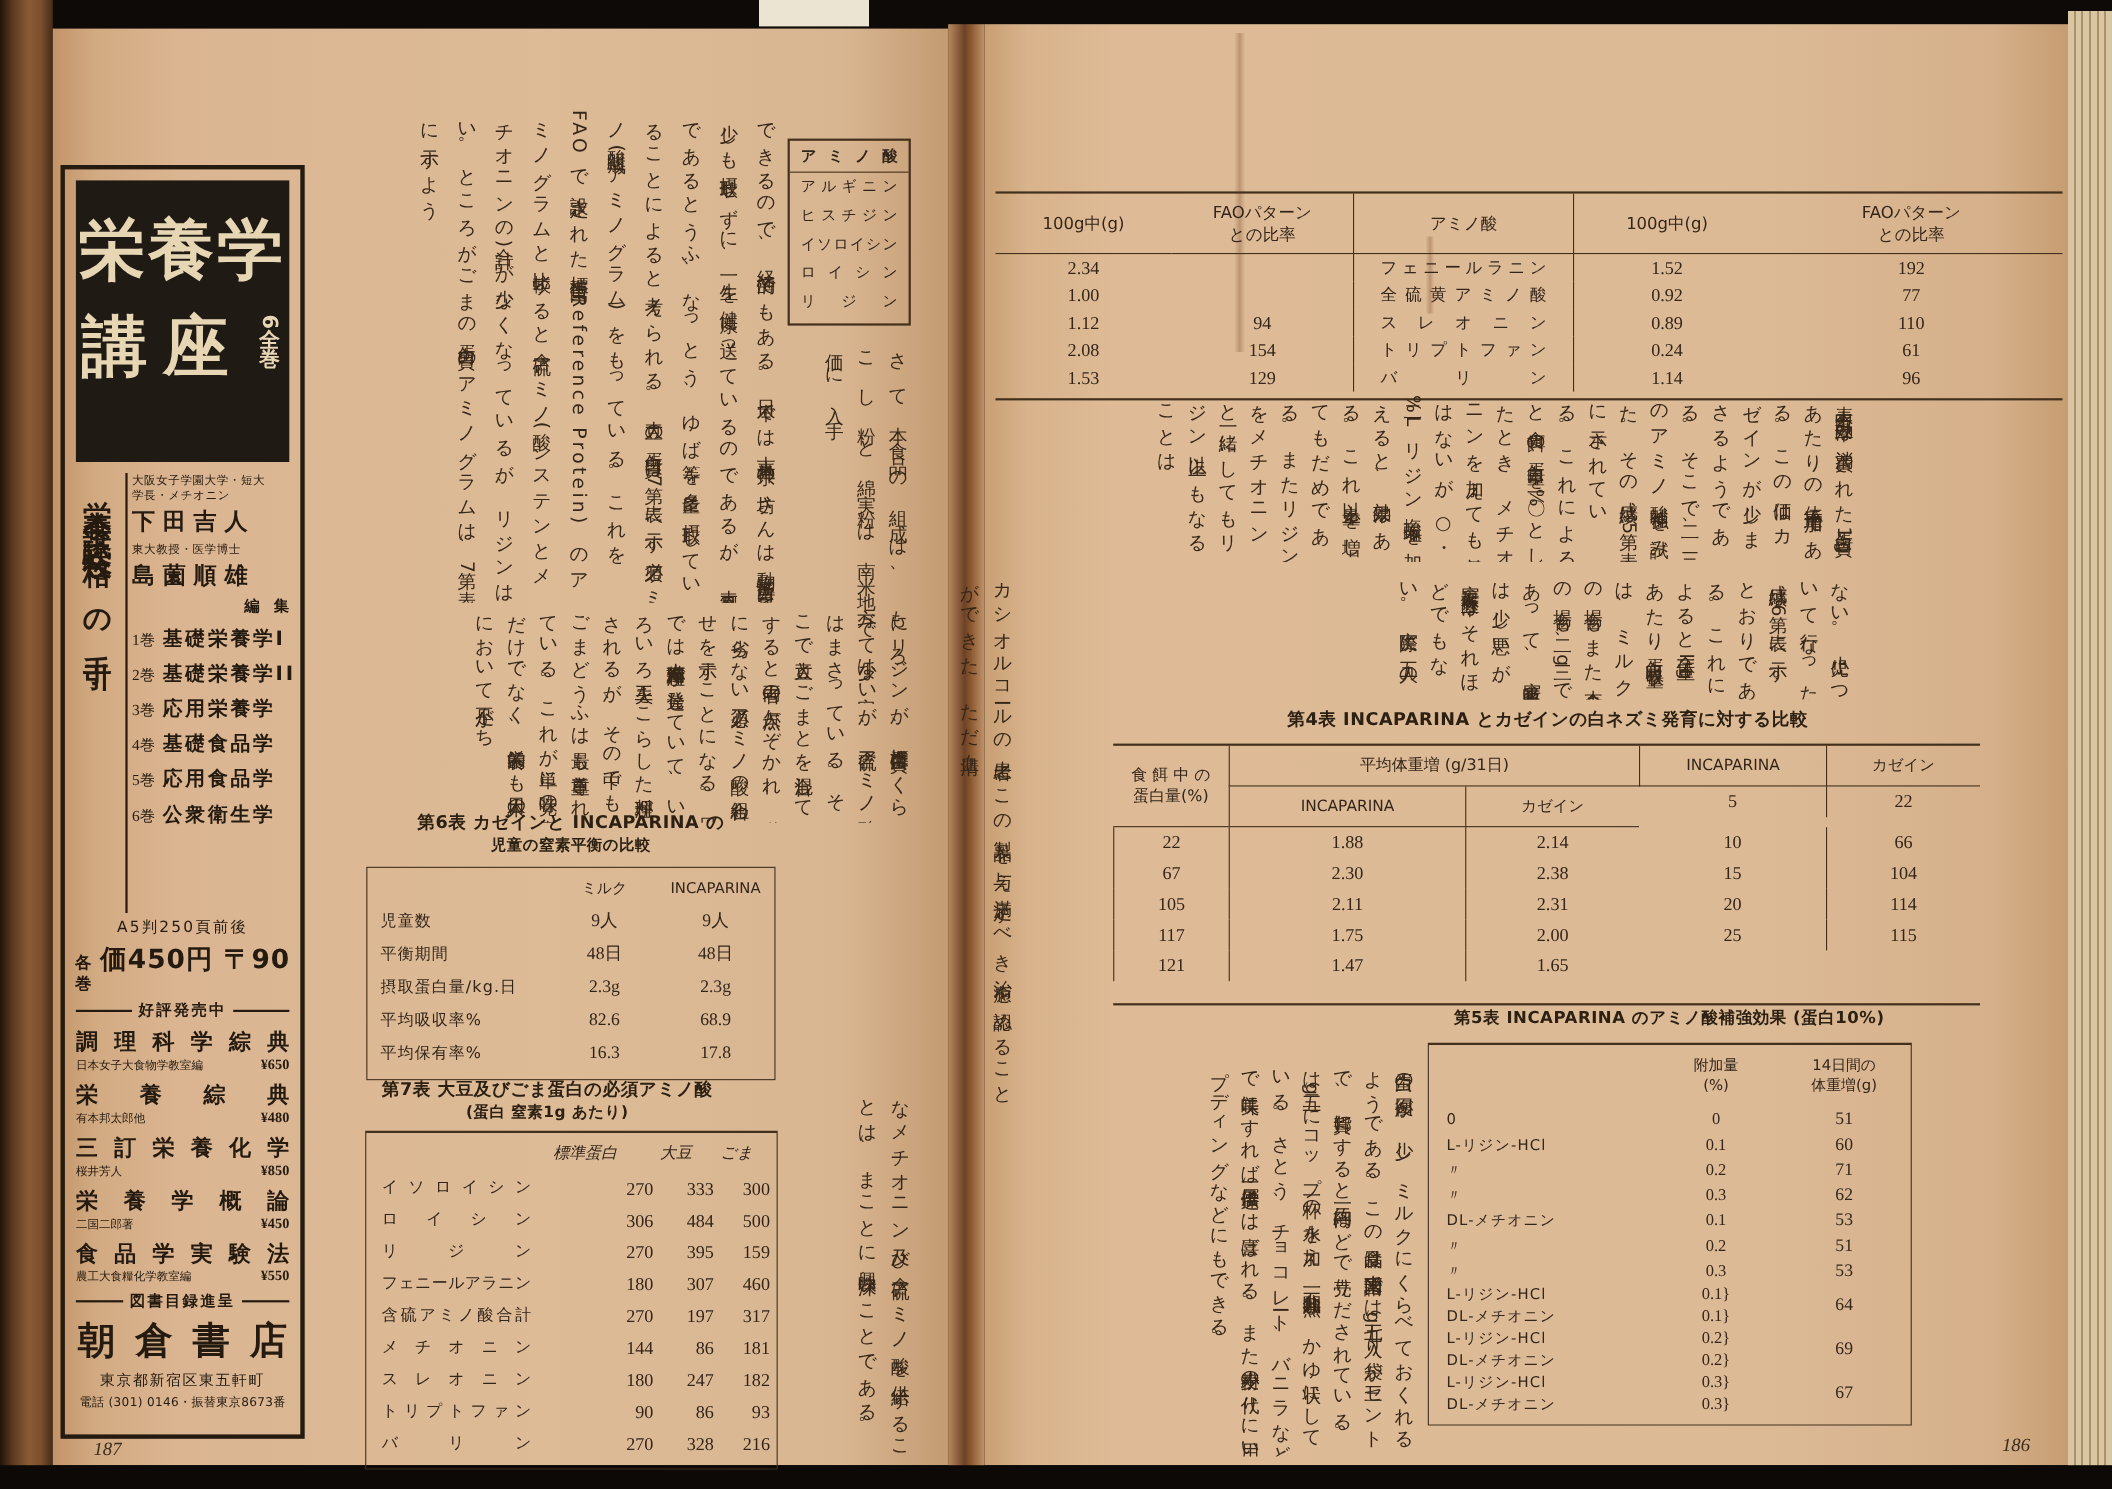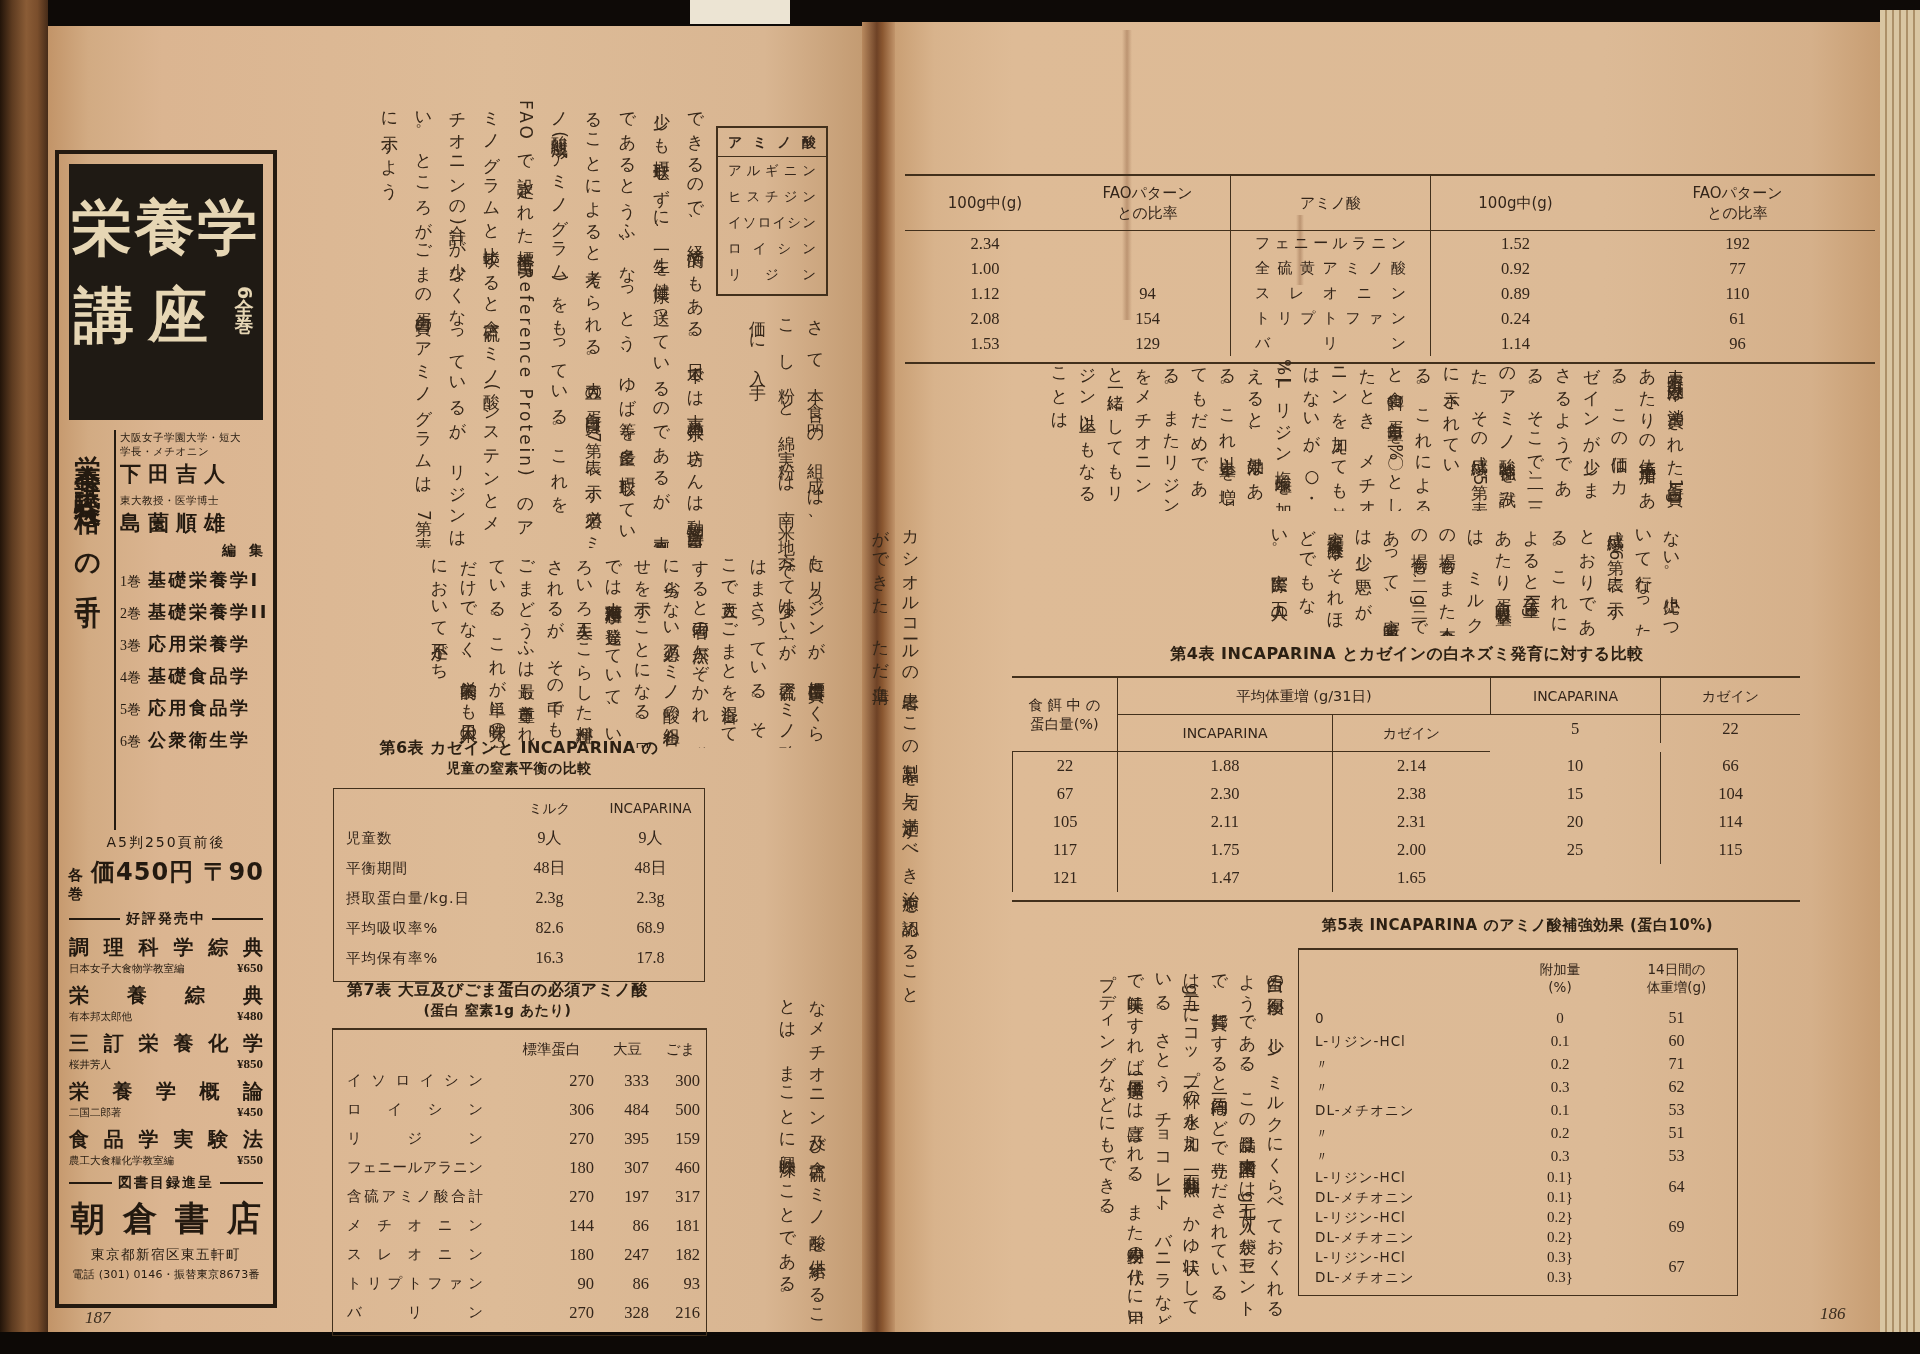--- a/index.html
+++ b/index.html
@@ -49,21 +49,21 @@
       grid-template-columns:160px 165px 200px 170px 275px;
       border-top:2px solid #42301c;border-bottom:2px solid #42301c;padding-bottom:6px;}
   .h3c{height:54px;display:flex;align-items:center;justify-content:center;text-align:center;
       white-space:pre-line;font-size:15px;border-bottom:1px solid #42301c;line-height:20px;}
   .d3c{height:25px;line-height:25px;text-align:center;font-size:16.5px;}
   .d3c.spread{text-align:justify;text-align-last:justify;padding:0 24px;font-size:15px;font-family:"DejaVu Sans",sans-serif;}
   .b2,.b3{border-left:1px solid #42301c;}
   
   #t4-grid{position:absolute;left:1012px;top:676px;display:grid;
       grid-template-columns:105px 215px 158px 170px 140px;
-      border-top:2px solid #42301c;border-bottom:2px solid #42301c;padding-bottom:8px;}
+      border-top:2px solid #42301c;border-bottom:2px solid #42301c;padding-bottom:20px;}
   .h4c{display:flex;align-items:center;justify-content:center;text-align:center;
       white-space:pre-line;font-size:14.5px;line-height:19px;}
   .h4c.grp{height:36px;}
   .h4c.sub{height:36px;font-size:14px;}
   .hb{border-bottom:1px solid #42301c;}
   .bl{border-left:1px solid #42301c;}
   .d4c{height:28px;line-height:28px;text-align:center;font-size:16.5px;}
   
   #t5-grid{position:absolute;left:1298px;top:948px;display:grid;
       grid-template-columns:205px 112px 121px;
@@ -79,21 +79,21 @@
   #t6-grid{position:absolute;left:333px;top:788px;display:grid;
       grid-template-columns:168px 95px 107px;
       border:1.5px solid #42301c;box-sizing:border-box;padding:4px 0 8px;}
   .h6c{height:30px;line-height:30px;text-align:center;font-size:13.5px;}
   .d6l{height:30px;line-height:30px;padding-left:12px;font-size:14.5px;letter-spacing:1px;}
   .d6v{height:30px;line-height:30px;text-align:center;font-size:16px;}
   
   #t7-grid{position:absolute;left:332px;top:1028px;display:grid;
       grid-template-columns:170px 97px 55px 51px;
       border:1.5px solid #42301c;border-top:2px solid #42301c;box-sizing:border-box;padding:2px 0 8px;}
-  .h7v{height:34px;line-height:34px;text-align:center;font-size:14.5px;}
+  .h7v{height:34px;line-height:34px;font-size:14.5px;font-style:italic;}
   .h7l{height:34px;}
   .d7l{height:29px;line-height:29px;padding:0 20px 0 14px;font-size:14.5px;}
   .d7v{height:29px;line-height:29px;text-align:right;padding-right:6px;font-size:16.5px;}
   
   #ad-box{position:absolute;left:55px;top:150px;width:222px;height:1158px;
       border:4px solid #241a10;box-sizing:border-box;padding:10px 10px 6px;color:#241a10;}
   #ad-banner{background:#1f1a14;color:#e6d6b4;height:256px;padding-top:26px;box-sizing:border-box;}
   #ad-banner .l1{font-size:60px;font-weight:bold;text-align:center;letter-spacing:3px;line-height:74px;}
   #ad-banner .l2{display:flex;justify-content:center;align-items:flex-start;gap:10px;margin-top:14px;}
   #ad-banner .l2 .kz{font-size:60px;font-weight:bold;letter-spacing:14px;line-height:74px;}

